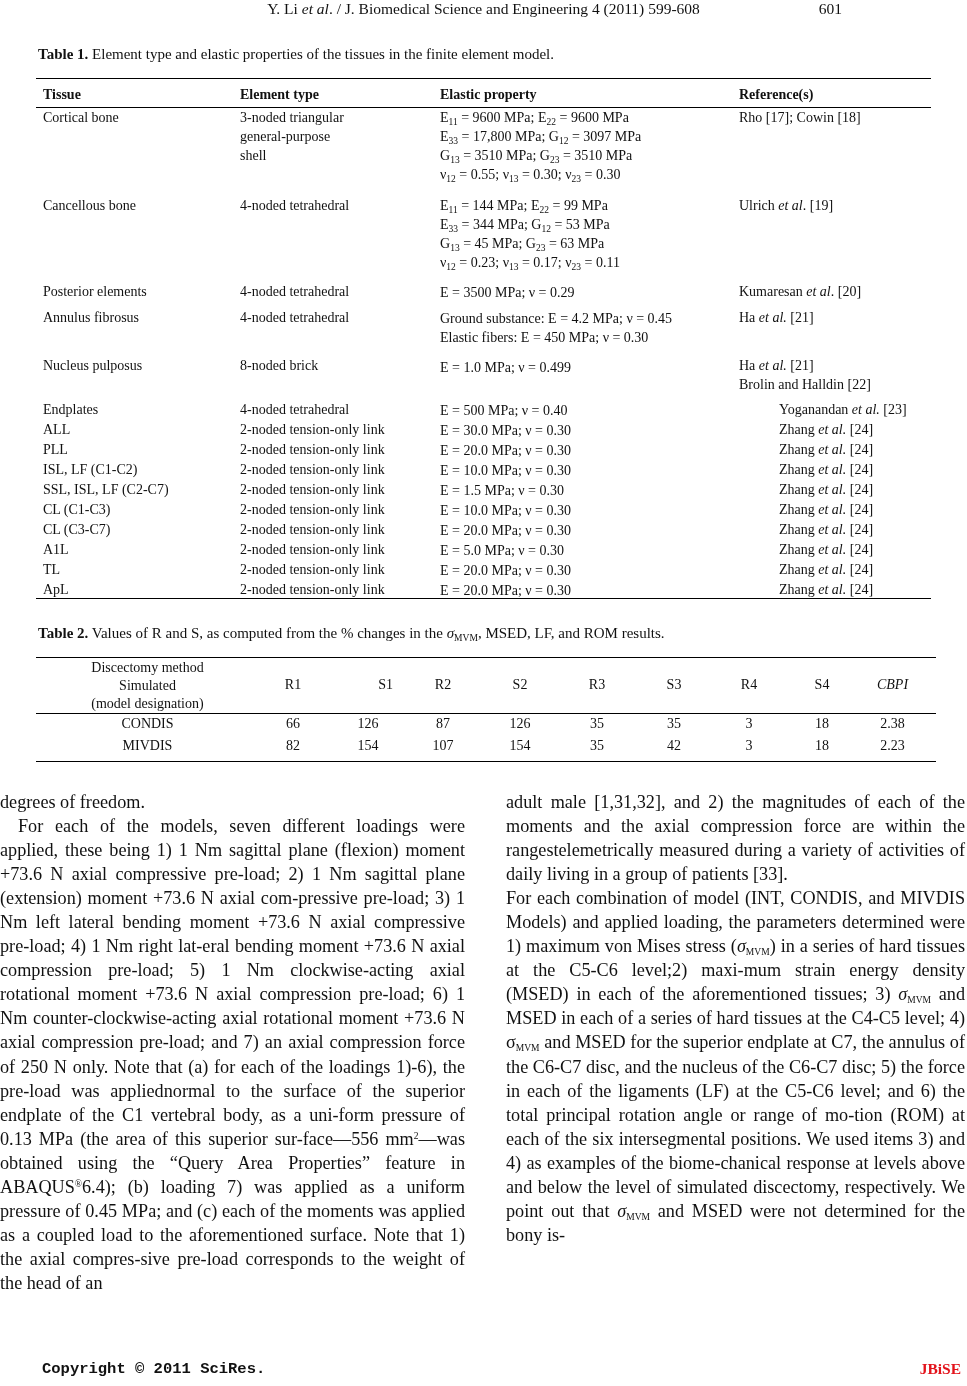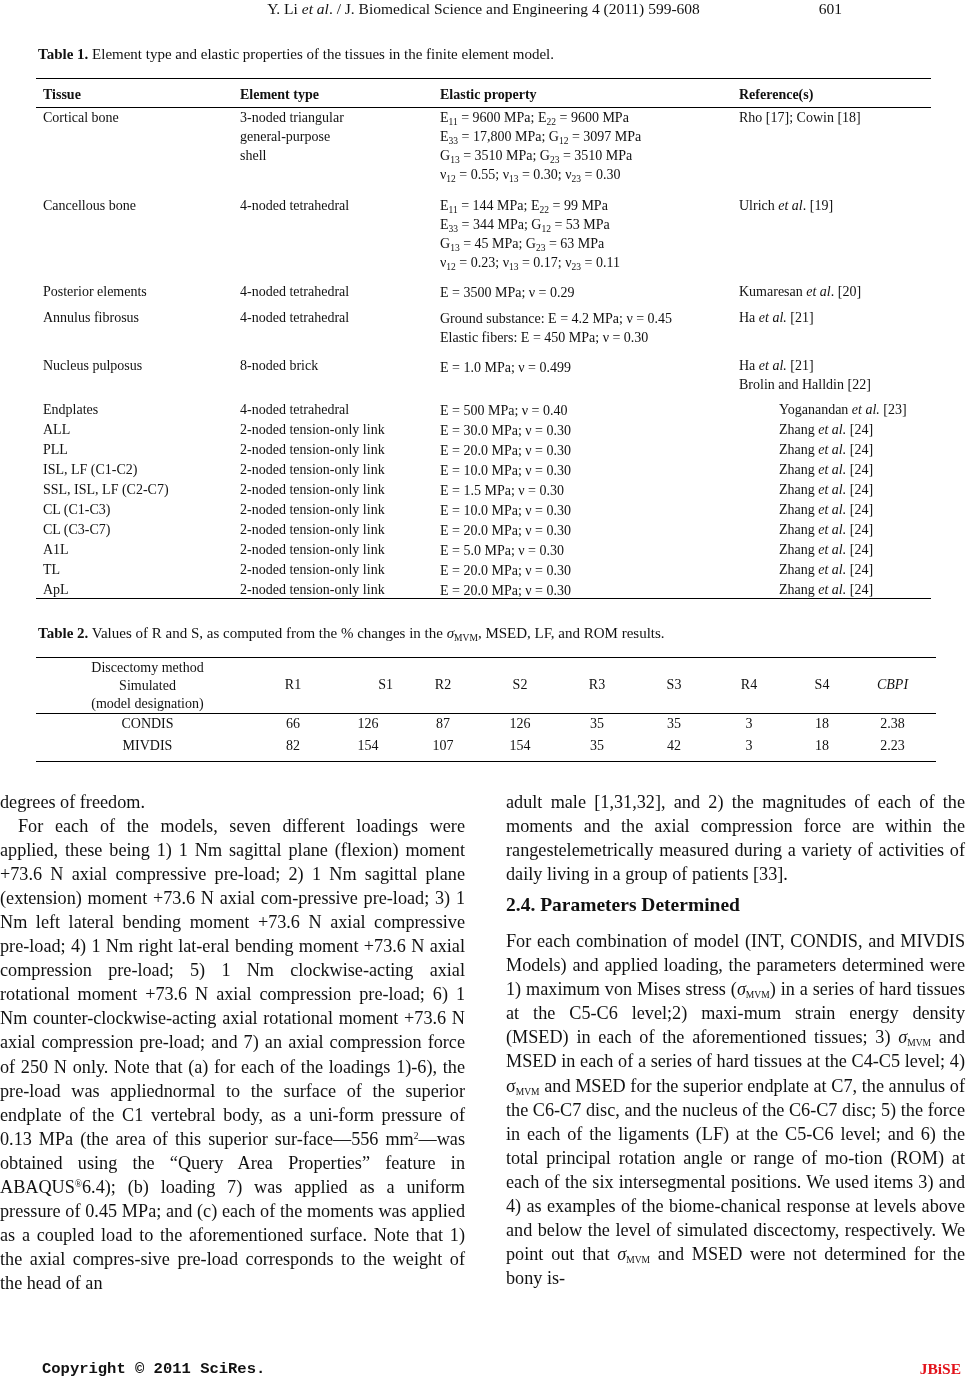--- a/index.html
+++ b/index.html
@@ -204,18 +204,17 @@
   <div class="cell" style="left:865px; width:55px; top:738px;">2.23</div>
 </div>
 
 <div class="body-col" style="left:0px; top:790px;">
   <p style="text-align:left;">degrees of freedom.</p>
   <p class="indent"><span>For each of the models, seven different loadings were applied, these being 1) 1 Nm sagittal plane (flexion) moment +73.6 N axial compressive pre-load; 2) 1 Nm sagittal plane (extension) moment +73.6 N axial com-pressive pre-load; 3) 1 Nm left lateral bending moment +73.6 N axial compressive pre-load; 4) 1 Nm right lat-eral bending moment +73.6 N axial compression pre-load; 5) 1 Nm clockwise-acting axial rotational moment +73.6 N axial compression pre-load; 6) 1 Nm counter-clockwise-acting axial rotational moment +73.6 N axial compression pre-load; and 7) an axial compression force of 250 N only. Note that (a) for each of the loadings 1)-6), the pre-load was appliednormal to the surface of the superior endplate of the C1 vertebral body, as a uni-form pressure of 0.13 MPa (the area of this superior sur-face—556 mm</span><sup>2</sup><span>—was obtained using the “Query Area Properties” feature in ABAQUS</span><sup>®</sup><span>6.4); (b) loading 7) was applied as a uniform pressure of 0.45 MPa; and (c) each of the moments was applied as a coupled load to the aforementioned surface. Note that 1) the axial compres-sive pre-load corresponds to the weight of the head of an</span></p>
 </div>
 
 <div class="body-col" style="left:506px; top:790px; width:459px;">
   <p>adult male [1,31,32], and 2) the magnitudes of each of the moments and the axial compression force are within the rangestelemetrically measured during a variety of activities of daily living in a group of patients [33].</p>
-  <p class="sec-head">2.4. Parameters Determined</p>
   <p><span>For each combination of model (INT, CONDIS, and MIVDIS Models) and applied loading, the parameters determined were 1) maximum von Mises stress (</span><i>σ</i><sub>MVM</sub><span>) in a series of hard tissues at the C5-C6 level;2) maxi-mum strain energy density (MSED) in each of the aforementioned tissues; 3) </span><i>σ</i><sub>MVM</sub><span> and MSED in each of a series of hard tissues at the C4-C5 level; 4) </span><span>σ</span><sub>MVM</sub><span> and MSED for the superior endplate at C7, the annulus of the C6-C7 disc, and the nucleus of the C6-C7 disc; 5) the force in each of the ligaments (LF) at the C5-C6 level; and 6) the total principal rotation angle or range of mo-tion (ROM) at each of the six intersegmental positions. We used items 3) and 4) as examples of the biome-chanical response at levels above and below the level of simulated discectomy, respectively. We point out that </span><i>σ</i><sub>MVM</sub><span> and MSED were not determined for the bony is-</span></p>
 </div>
 
 <div class="abs footer-left">Copyright © 2011 SciRes.</div>
 <div class="abs footer-right">JBiSE</div>
 
 </body></html>

